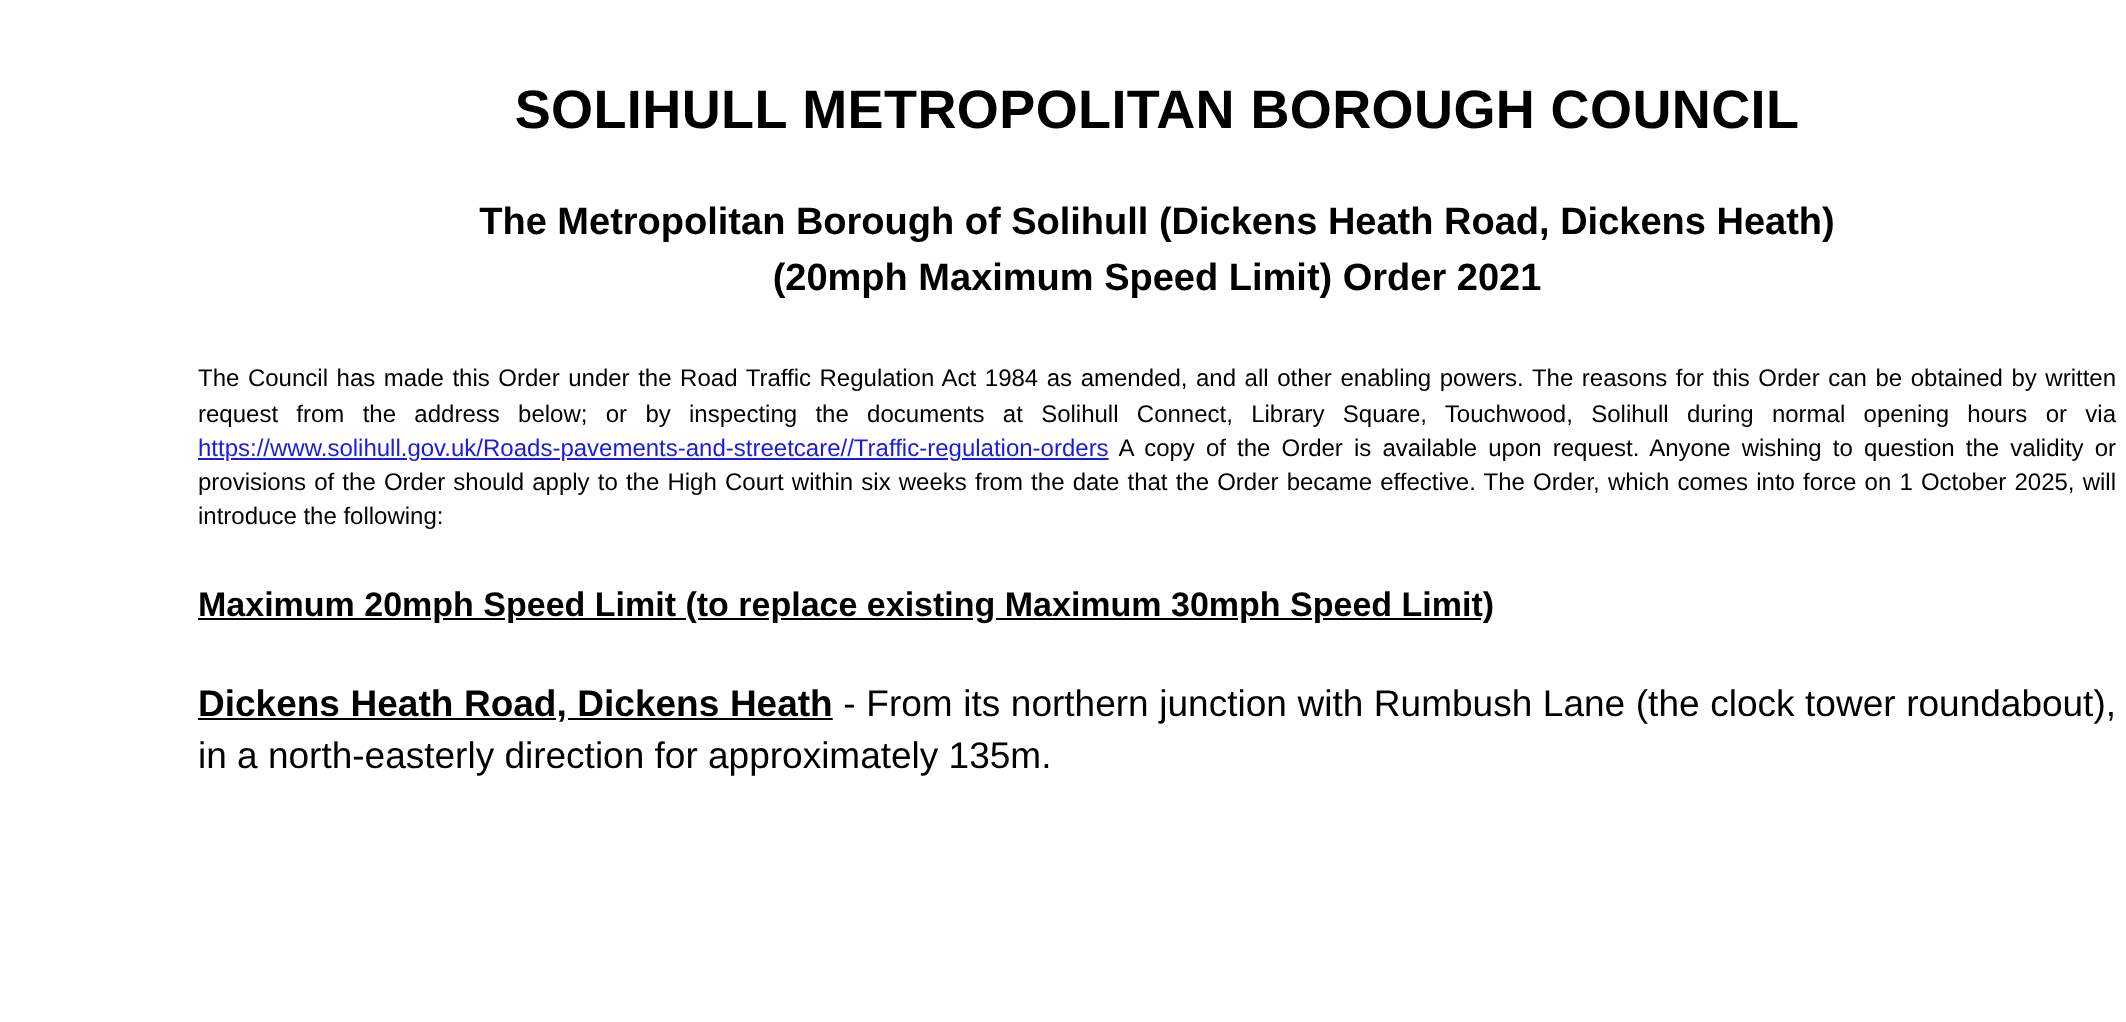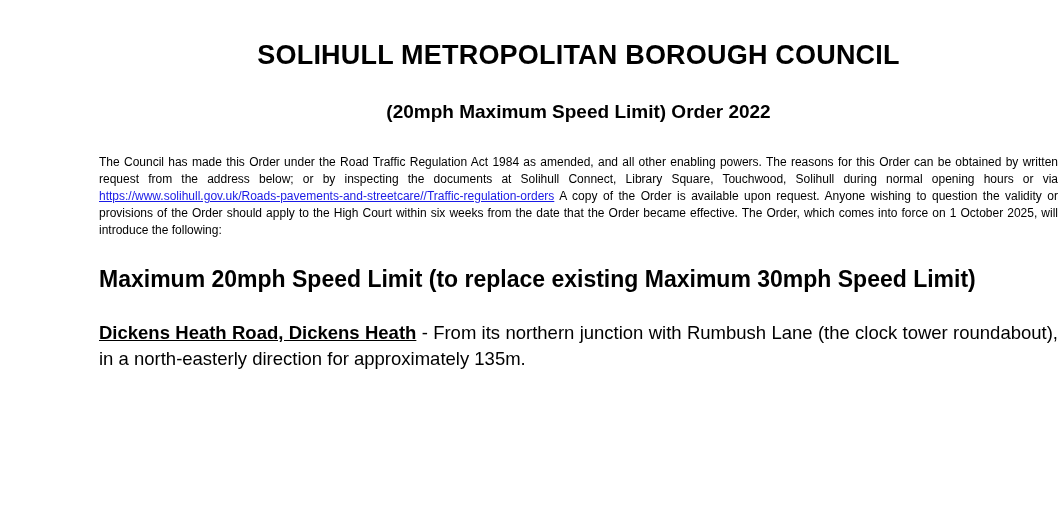--- a/index.html
+++ b/index.html
@@ -47,22 +47,23 @@
     text-align: justify;
     text-justify: inter-word;
   }
   .doc-link {
     color: #1a1ae6;
     text-decoration: underline;
     word-break: break-word;
   }
   .section-heading {
     margin: 24px 0 0 0;
-    font-size: 23px;
+    font-size: 17px;
     font-weight: bold;
+    text-decoration: underline;
     line-height: 1.42;
   }
   .road-para {
     margin: 24px 0 0 0;
     font-size: 18.5px;
     line-height: 1.42;
     text-align: justify;
     text-justify: inter-word;
   }
   .road-name {
@@ -71,21 +72,22 @@
   }
 </style>
 </head>
 <body>
 
 <div class="page">
 
   <h1 class="council-title">SOLIHULL METROPOLITAN BOROUGH COUNCIL</h1>
 
   <h2 class="order-title">
-    <span class="line2">(20mph Maximum Speed Limit) Order 2022</span>
+    <span>The Metropolitan Borough of Solihull (Dickens Heath Road, Dickens Heath)</span>
+    <span class="line2">(20mph Maximum Speed Limit) Order 2021</span>
   </h2>
 
   <p class="body-para">
     <span>The Council has made this Order under the Road Traffic Regulation Act 1984 as amended, and all other enabling powers. The reasons for this Order can be obtained by written request from the address below; or by inspecting the documents at Solihull Connect, Library Square, Touchwood, Solihull during normal opening hours or via </span><a class="doc-link" href="#">https://www.solihull.gov.uk/Roads-pavements-and-streetcare//Traffic-regulation-orders</a><span> A copy of the Order is available upon request. Anyone wishing to question the validity or provisions of the Order should apply to the High Court within six weeks from the date that the Order became effective. The Order, which comes into force on 1 October 2025, will introduce the following:</span>
   </p>
 
   <p class="section-heading">Maximum 20mph Speed Limit (to replace existing Maximum 30mph Speed Limit)</p>
 
   <p class="road-para">
     <span class="road-name">Dickens Heath Road, Dickens Heath</span><span> - From its northern junction with Rumbush Lane (the clock tower roundabout), in a north-easterly direction for approximately 135m.</span>

